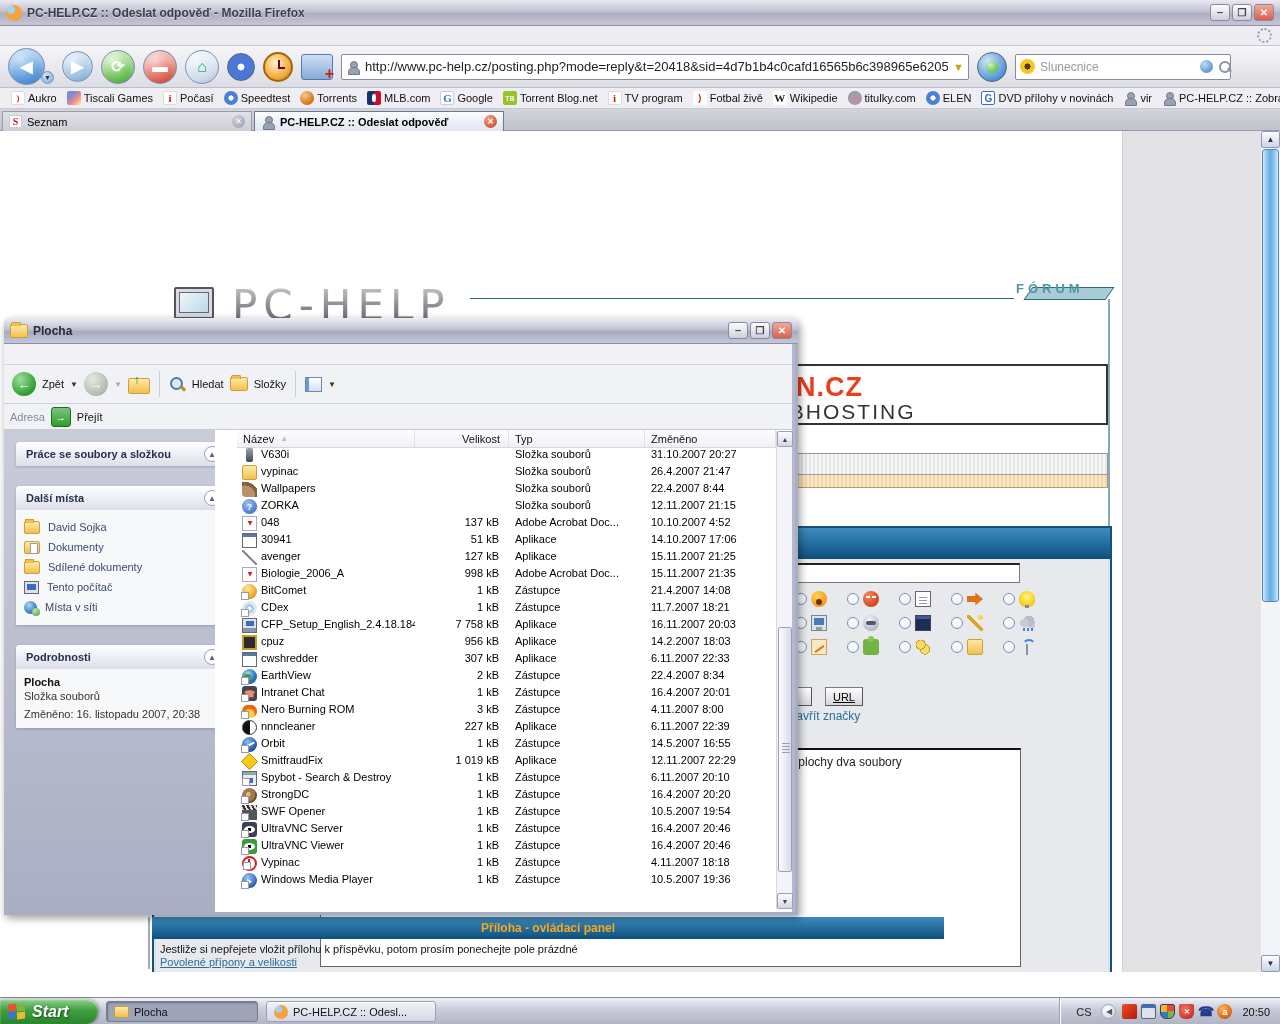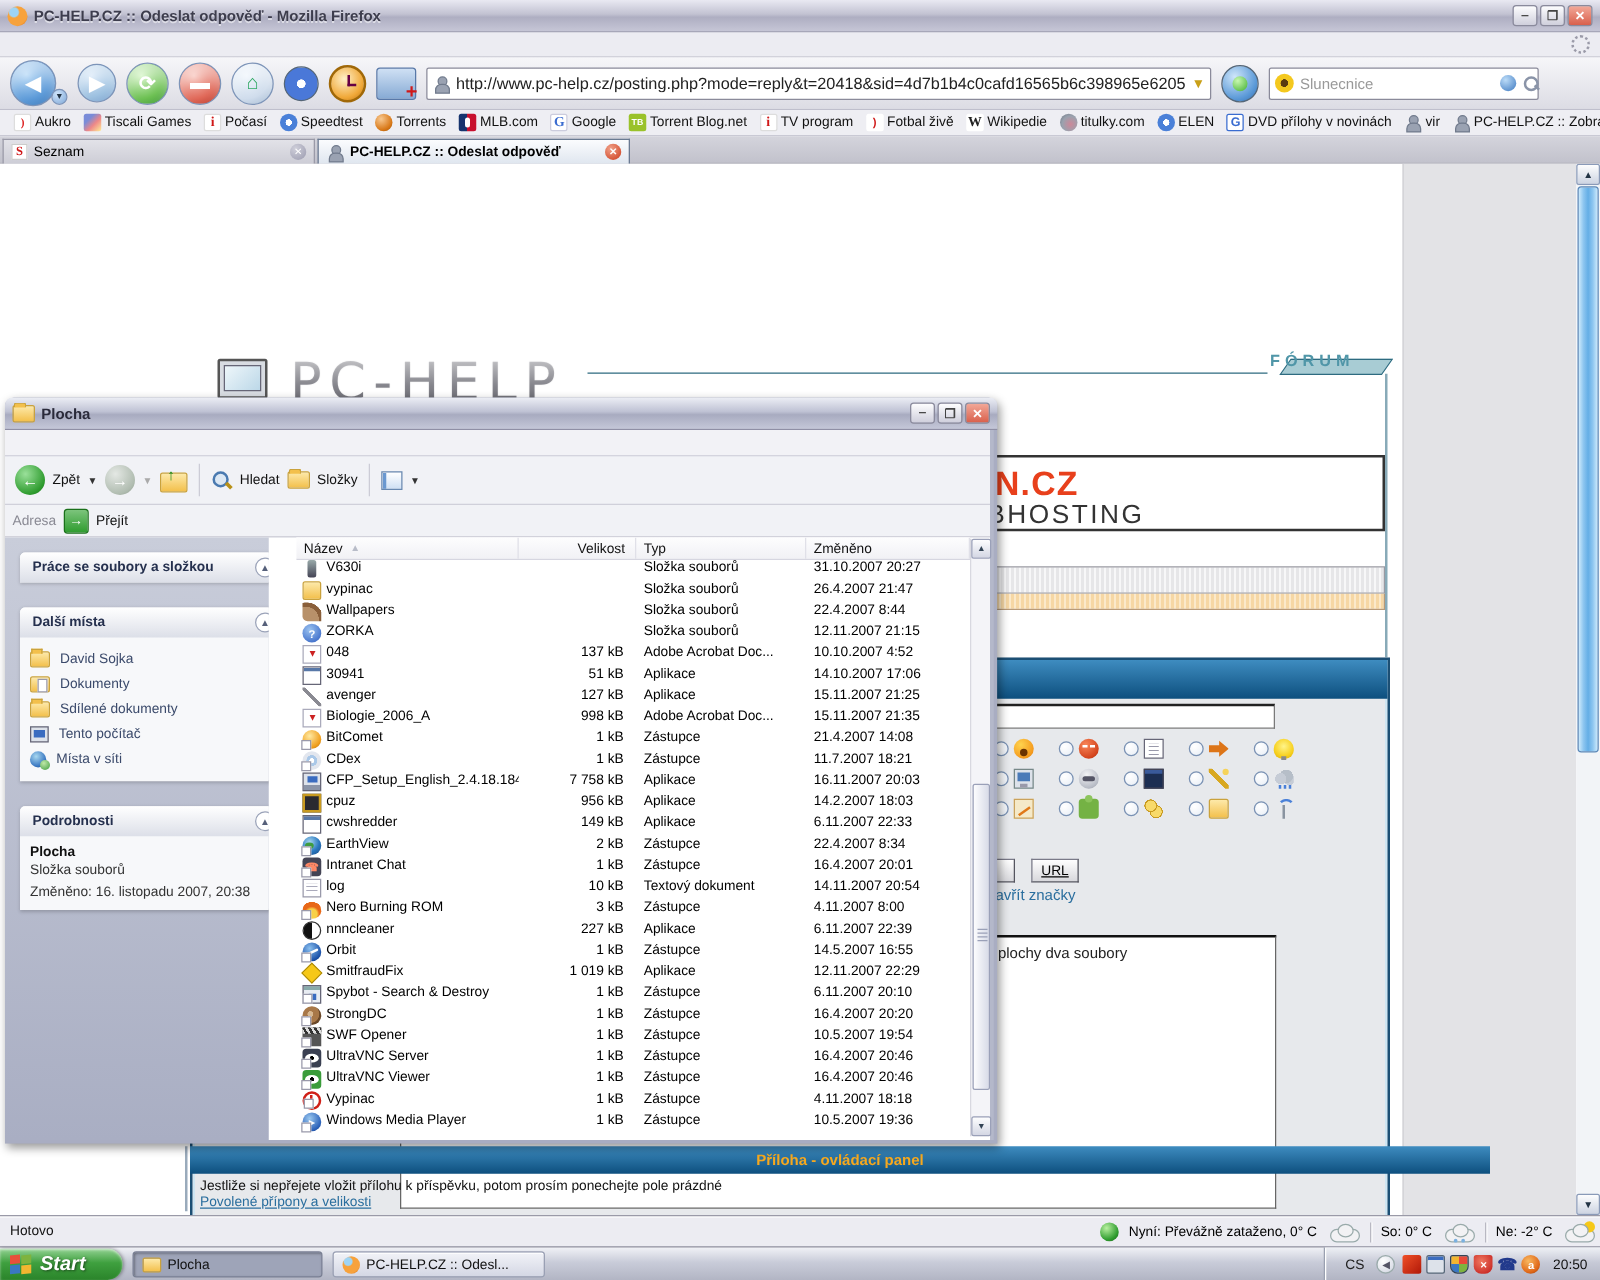--- a/index.html
+++ b/index.html
@@ -159,21 +159,21 @@
 .coins-icon{background:radial-gradient(circle at 35% 35%,#f8da6a 0 28%,#c89a20 29% 34%,#0000 35%),radial-gradient(circle at 62% 65%,#f8da6a 0 30%,#c89a20 31% 36%,#0000 37%)}
 .folder2-icon{background:linear-gradient(#fde9a9,#f3c04c);border:1px solid #caa23c;border-radius:2px}
 .antenna-icon::before{content:"";position:absolute;left:7px;top:5px;width:2px;height:11px;background:#8a94a0}
 .antenna-icon::after{content:"";position:absolute;left:3px;top:0;width:10px;height:10px;border:2px solid #4a80d8;border-color:#4a80d8 transparent transparent transparent;border-radius:50%}
 .btn3d{position:absolute;height:19px;background:linear-gradient(#fefefe,#d8d8dc);border:1px solid #7a7a88;border-right-color:#55555f;border-bottom-color:#55555f;font-size:11px;display:flex;align-items:center;justify-content:center;padding:0 6px}
 .btn3d u{text-decoration:underline}
 .link{color:#2a6e9e}
 .closetags{position:absolute;left:789px;top:578px;font-size:12px}
 .message-area{position:absolute;left:320px;top:617px;width:701px;height:219px;background:#fff;border:1px solid #666;border-top:2px solid #111}
 .msgtext{position:absolute;left:468px;top:5px;font-size:12px;color:#222;font-family:"Liberation Sans",sans-serif;white-space:pre}
-.attach-bar{position:absolute;left:152px;top:786px;width:1040px;height:22px;background:linear-gradient(#3e8cc0,#0d4f7e);display:flex;align-items:center;justify-content:center}
+.attach-bar{position:absolute;left:152px;top:786px;width:792px;height:22px;background:linear-gradient(#3e8cc0,#0d4f7e);display:flex;align-items:center;justify-content:center}
 .attach-bar span{color:#f6a81e;font-weight:bold;font-size:12px}
 .attach-hint{position:absolute;left:160px;top:812px;font-size:11px;color:#111}
 .attach-link{position:absolute;left:160px;top:825px;font-size:11px;text-decoration:underline}
 .attach-left-edge{position:absolute;left:148px;top:786px;width:2px;height:52px;background:#9ab}
 
 
 .explorer{position:absolute;left:4px;top:318px;width:794px;height:597px;background:#b4b8ca;border:3px solid #a9adc2;border-top:0;border-radius:7px 7px 0 0;box-shadow:2px 3px 8px rgba(0,0,0,.4)}
 .ex-title{position:absolute;left:-3px;top:0;width:794px;height:26px;border-radius:6px 6px 0 0;background:linear-gradient(#eceef5,#bfc2d4 45%,#a8abc0 55%,#c4c7d8);display:flex;align-items:center;gap:5px;padding-left:6px;border-bottom:1px solid #8f8fa5}
 .ex-title .ttl{font-weight:bold;font-size:12px;color:#2a2a3a}
 .ex-menu{position:absolute;left:-3px;top:26px;width:788px;height:21px;background:#f2f2f6;border-bottom:1px solid #d4d4de;display:flex;align-items:center;padding-left:4px}
@@ -792,44 +792,37 @@
             <div class="frow">
               <span class="fic chip-icon"></span>
               <span class="fname">cpuz</span>
               <span class="fsize">956 kB</span>
               <span class="ftype">Aplikace</span>
               <span class="fdate">14.2.2007 18:03</span>
             </div>
             <div class="frow">
               <span class="fic app-icon"></span>
               <span class="fname">cwshredder</span>
-              <span class="fsize">149 kB</span>
+              <span class="fsize">307 kB</span>
               <span class="ftype">Aplikace</span>
               <span class="fdate">6.11.2007 22:33</span>
             </div>
             <div class="frow">
               <span class="fic globe-icon shortcut"></span>
               <span class="fname">EarthView</span>
               <span class="fsize">2 kB</span>
               <span class="ftype">Zástupce</span>
               <span class="fdate">22.4.2007 8:34</span>
             </div>
             <div class="frow">
               <span class="fic chat-icon shortcut"></span>
               <span class="fname">Intranet Chat</span>
               <span class="fsize">1 kB</span>
               <span class="ftype">Zástupce</span>
               <span class="fdate">16.4.2007 20:01</span>
-            </div>
-            <div class="frow">
-              <span class="fic textdoc-icon"></span>
-              <span class="fname">log</span>
-              <span class="fsize">10 kB</span>
-              <span class="ftype">Textový dokument</span>
-              <span class="fdate">14.11.2007 20:54</span>
             </div>
             <div class="frow">
               <span class="fic flame-icon shortcut"></span>
               <span class="fname">Nero Burning ROM</span>
               <span class="fsize">3 kB</span>
               <span class="ftype">Zástupce</span>
               <span class="fdate">4.11.2007 8:00</span>
             </div>
             <div class="frow">
               <span class="fic yinyang-icon"></span>
@@ -904,38 +897,20 @@
           </div>
       </div>
     </div>
     <div class="exscroll">
       <span class="exsbtn" style="top:0">▲</span>
       <span class="exsthumb"></span>
       <span class="exsbtn" style="top:462px">▼</span>
     </div>
   </div>
 
-  <div class="statusbar">
-    <span class="stext">Hotovo</span>
-    <span class="weather">
-      <span class="greenball"></span>
-      <span>Nyní: Převážně zataženo, 0° C</span>
-      <span class="cloud"></span>
-      <span class="wsep"></span>
-      <span>So: 0° C</span>
-      <span class="cloud snow">
-          <i></i>
-        </span>
-      <span class="wsep"></span>
-      <span>Ne: -2° C</span>
-      <span class="cloud sun">
-          <i></i>
-        </span>
-    </span>
-  </div>
 
   <div class="taskbar">
     <div class="startbtn">
       <span class="winflag" style="position:relative;right:auto;top:0">
           <i class="r"></i>
           <i class="g"></i>
           <i class="b"></i>
           <i class="y"></i>
         </span>
       <span class="stxt">Start</span>

